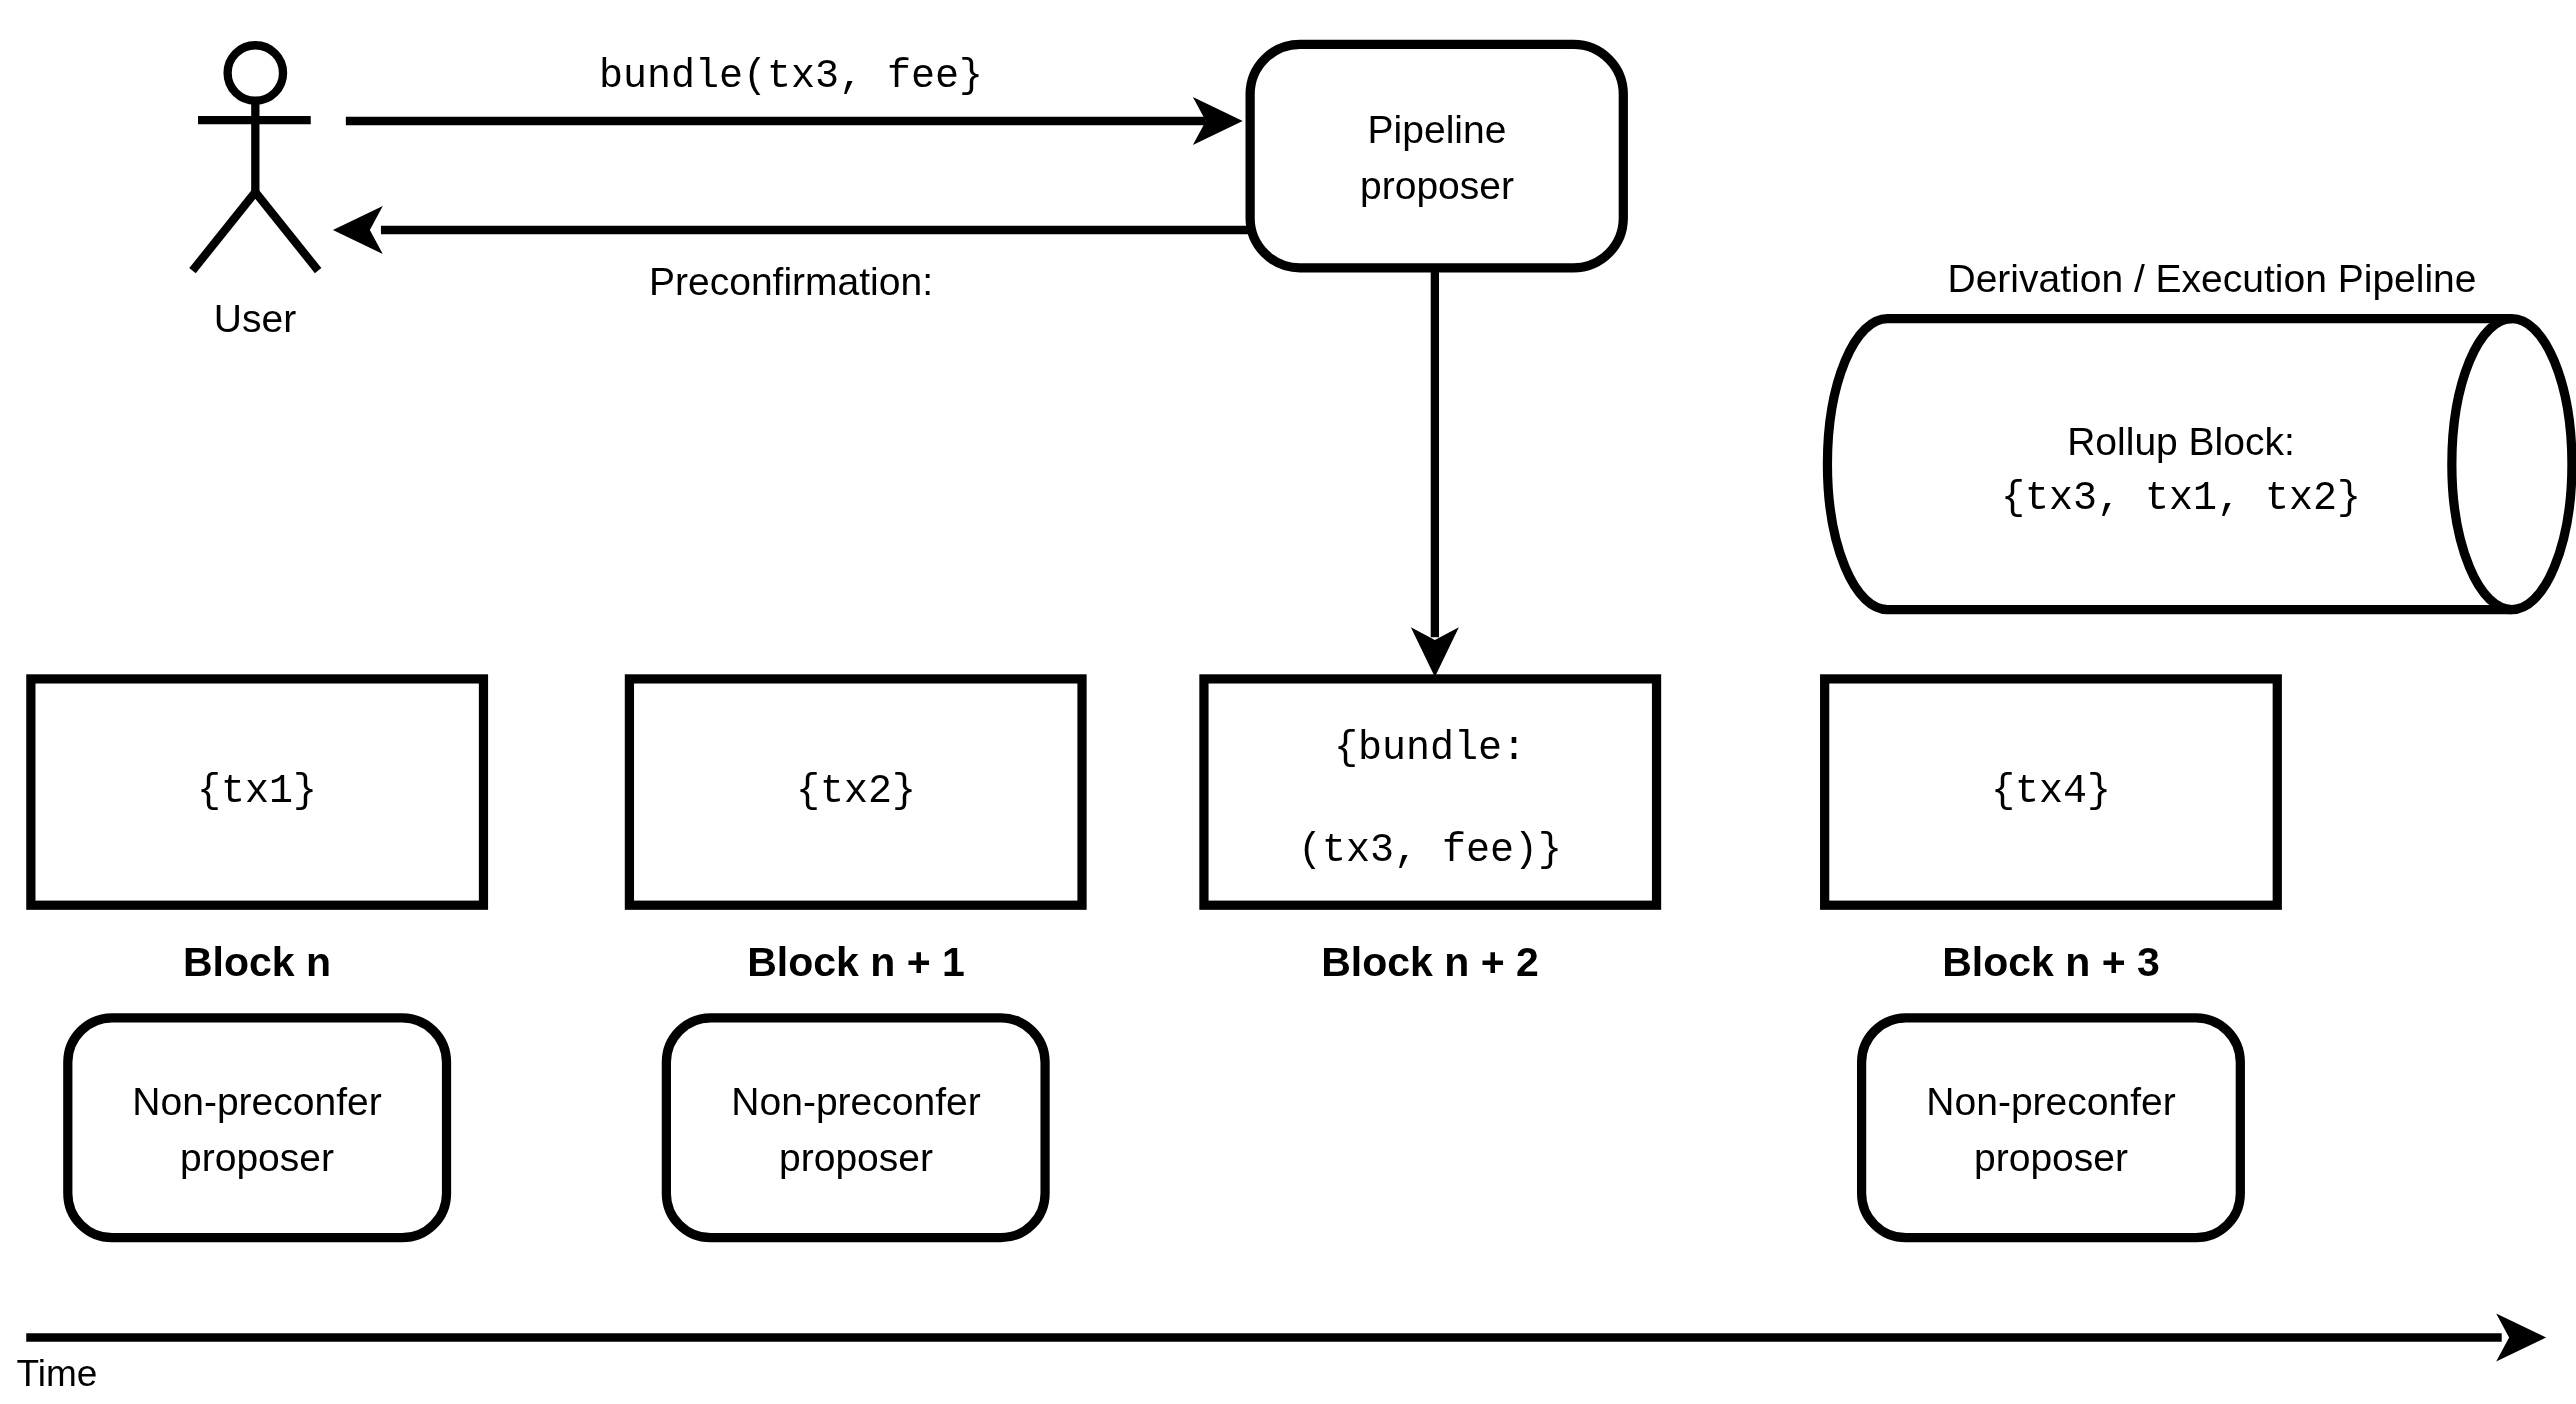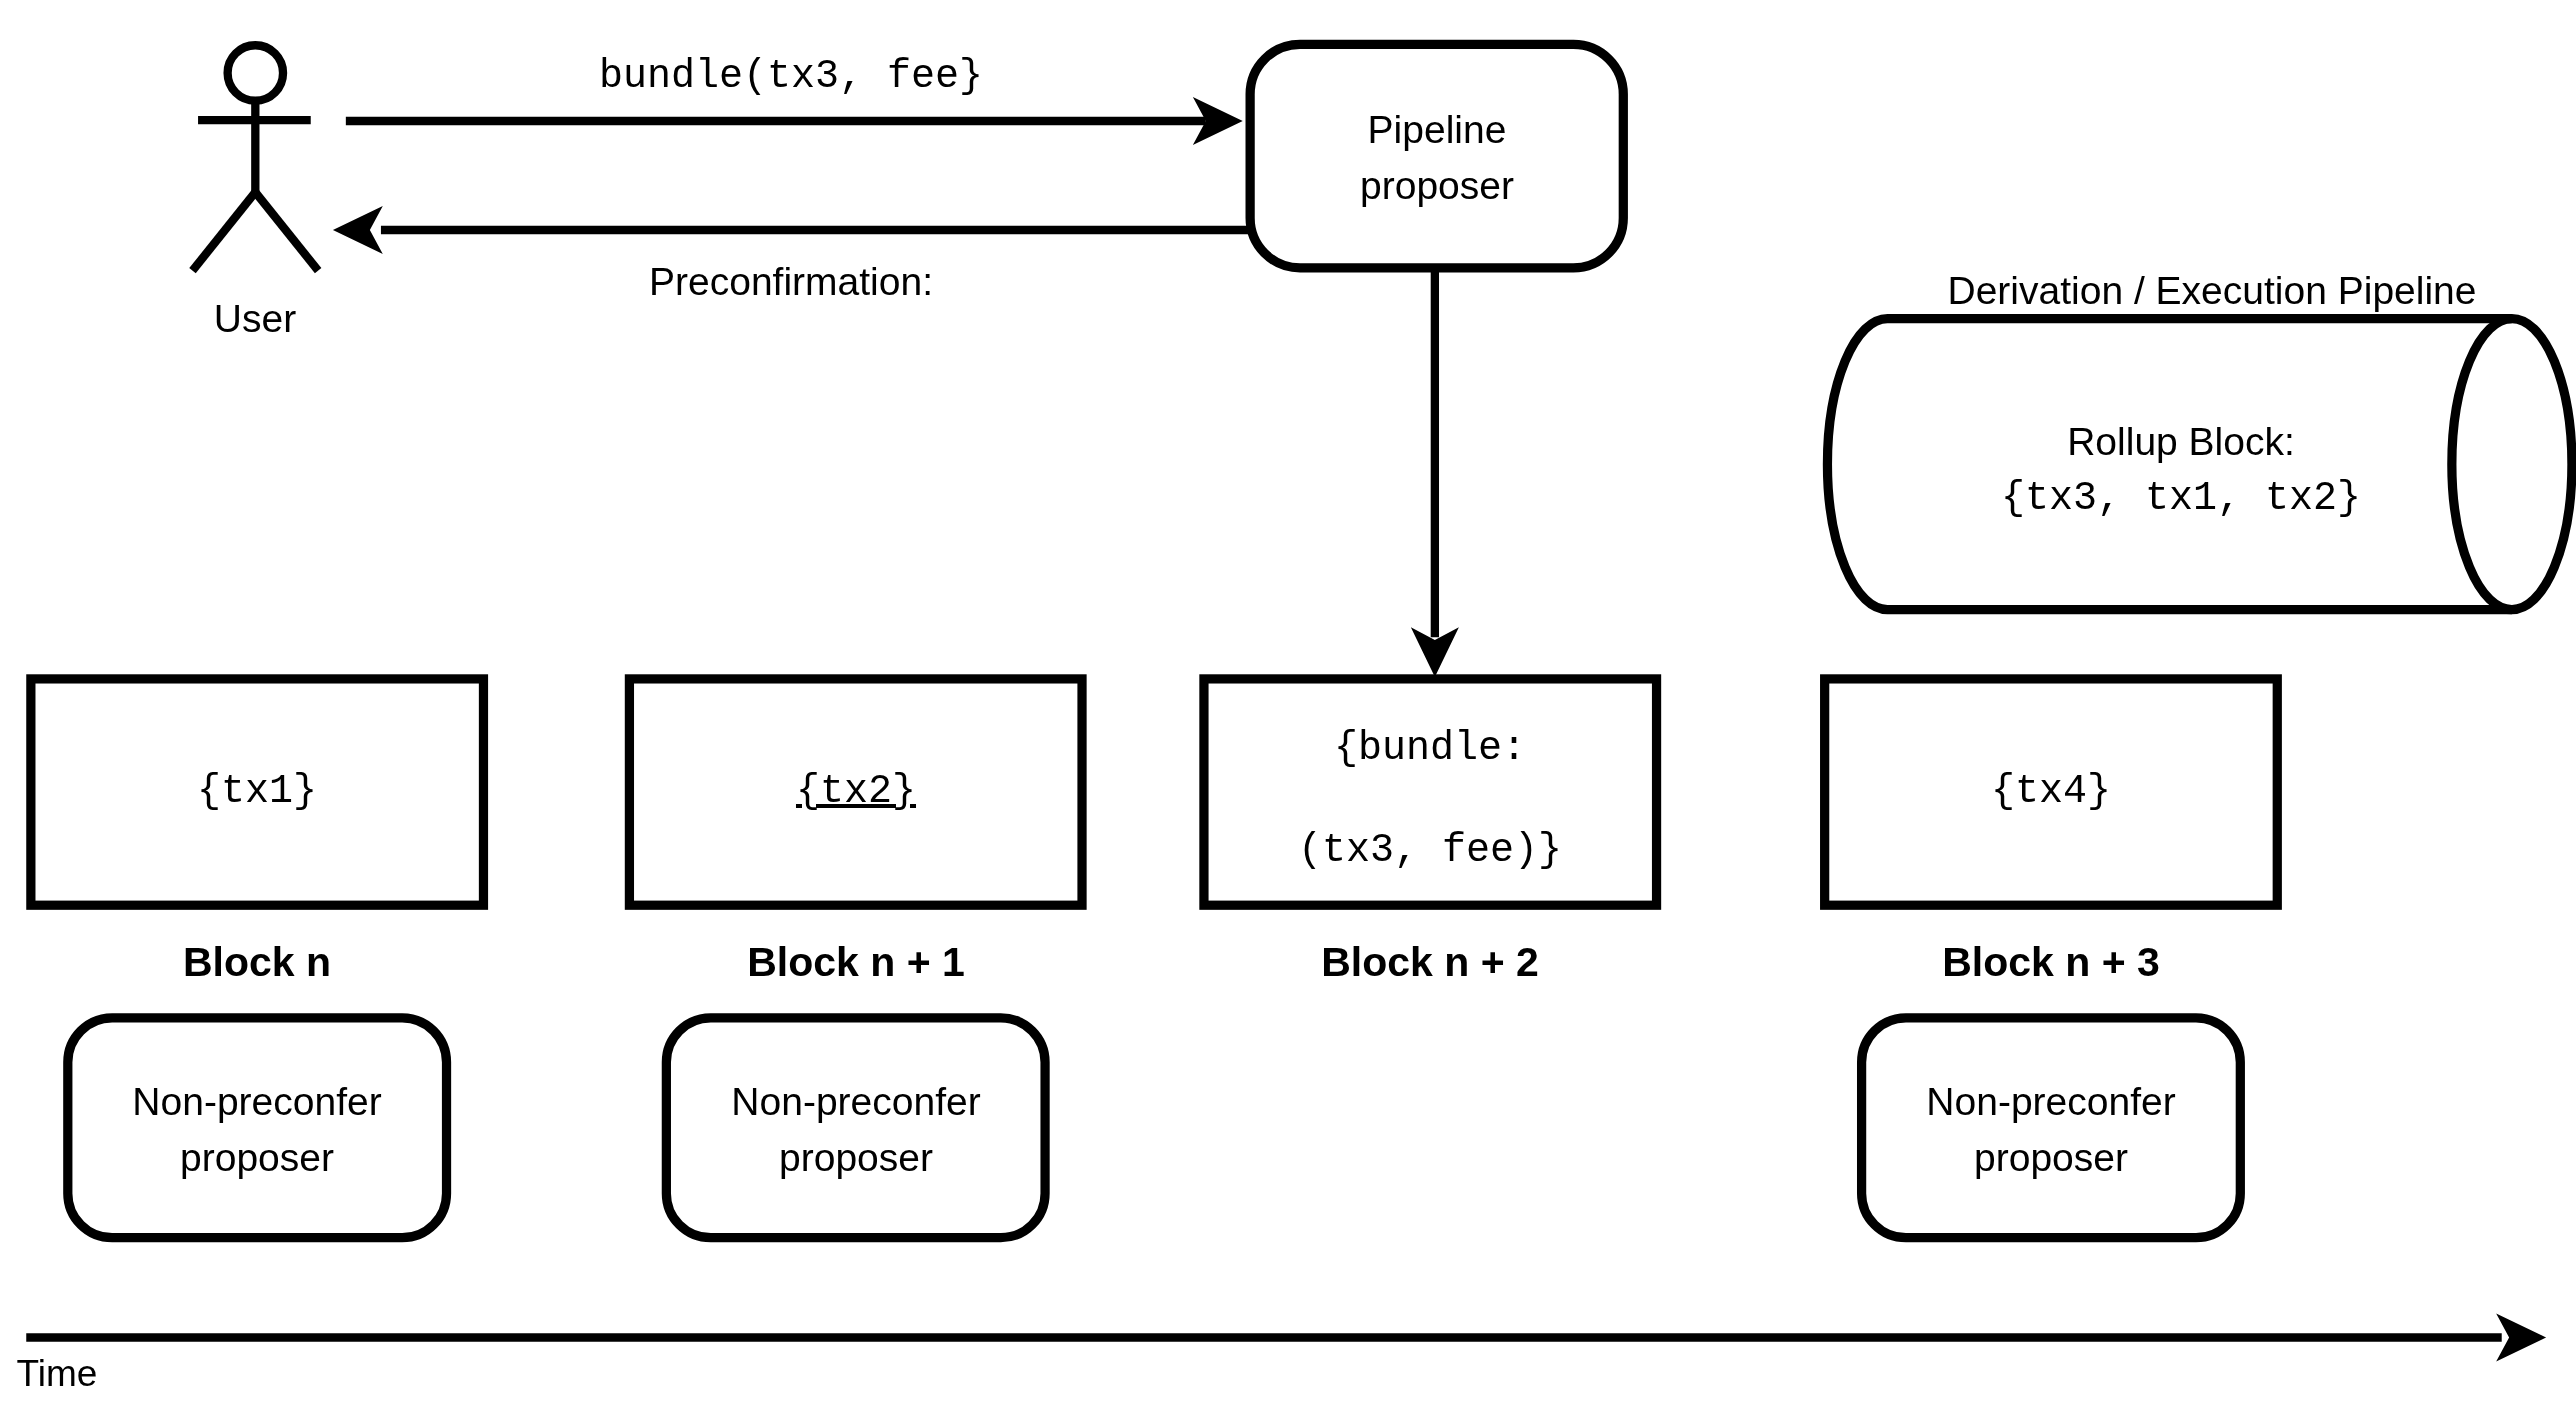--- a/index.html
+++ b/index.html
@@ -60,26 +60,26 @@
   </svg>
 
   <div class="txt mono" style="left:791px;top:54px;">bundle(tx3, fee}</div>
   <div class="txt sans" style="left:791px;top:259px;">Preconfirmation:</div>
 
   <div class="txt sans" style="left:255px;top:296px;">User</div>
 
   <div class="txt sans" style="left:1437px;top:107px;">Pipeline</div>
   <div class="txt sans" style="left:1437px;top:163px;">proposer</div>
 
-  <div class="txt sans" style="left:2212px;top:268px;">Derivation / Execution Pipeline</div>
+  <div class="txt sans" style="left:2212px;top:256px;">Derivation / Execution Pipeline</div>
   <div class="txt sans" style="left:2181px;top:419px;">Rollup Block:</div>
   <div class="txt mono" style="left:2181px;top:476px;">{tx3, tx1, tx2}</div>
 
   <div class="txt mono" style="left:257px;top:769px;">{tx1}</div>
-  <div class="txt mono" style="left:856px;top:769px;text-decoration:underline;">{tx2}</div>
+  <div class="txt mono" style="left:856px;top:769px;">{tx2}</div>
   <div class="txt mono" style="left:1430px;top:726px;">{bundle:</div>
   <div class="txt mono" style="left:1430px;top:828px;">(tx3, fee)}</div>
   <div class="txt mono" style="left:2051px;top:769px;">{tx4}</div>
 
   <div class="txt blocklabel" style="left:257px;top:938px;">Block n</div>
   <div class="txt blocklabel" style="left:856px;top:938px;">Block n + 1</div>
   <div class="txt blocklabel" style="left:1430px;top:938px;">Block n + 2</div>
   <div class="txt blocklabel" style="left:2051px;top:938px;">Block n + 3</div>
 
   <div class="txt sans" style="left:257px;top:1079px;">Non-preconfer</div>

